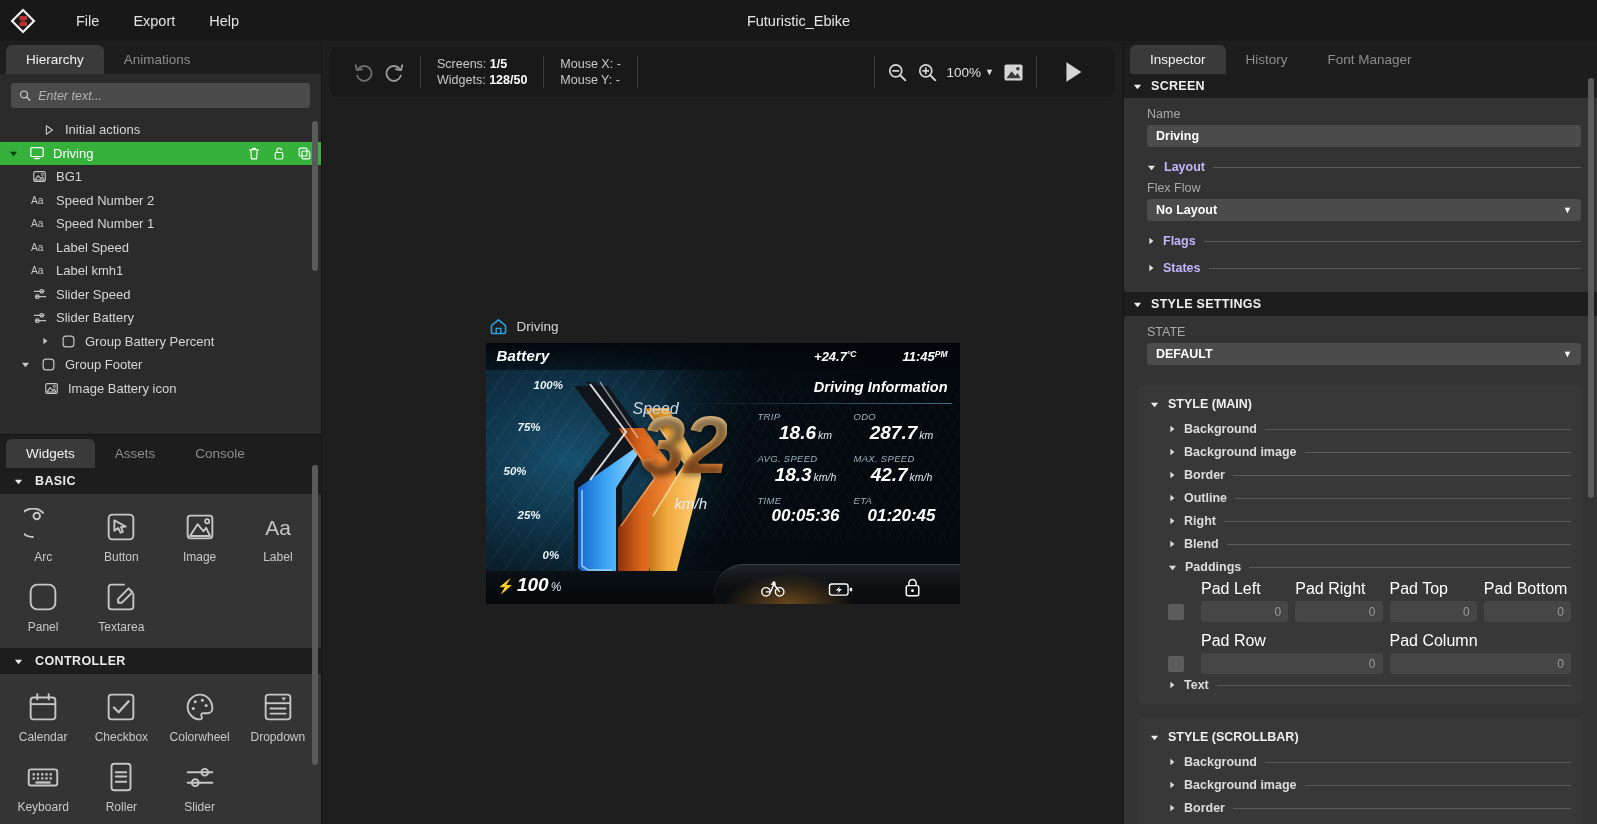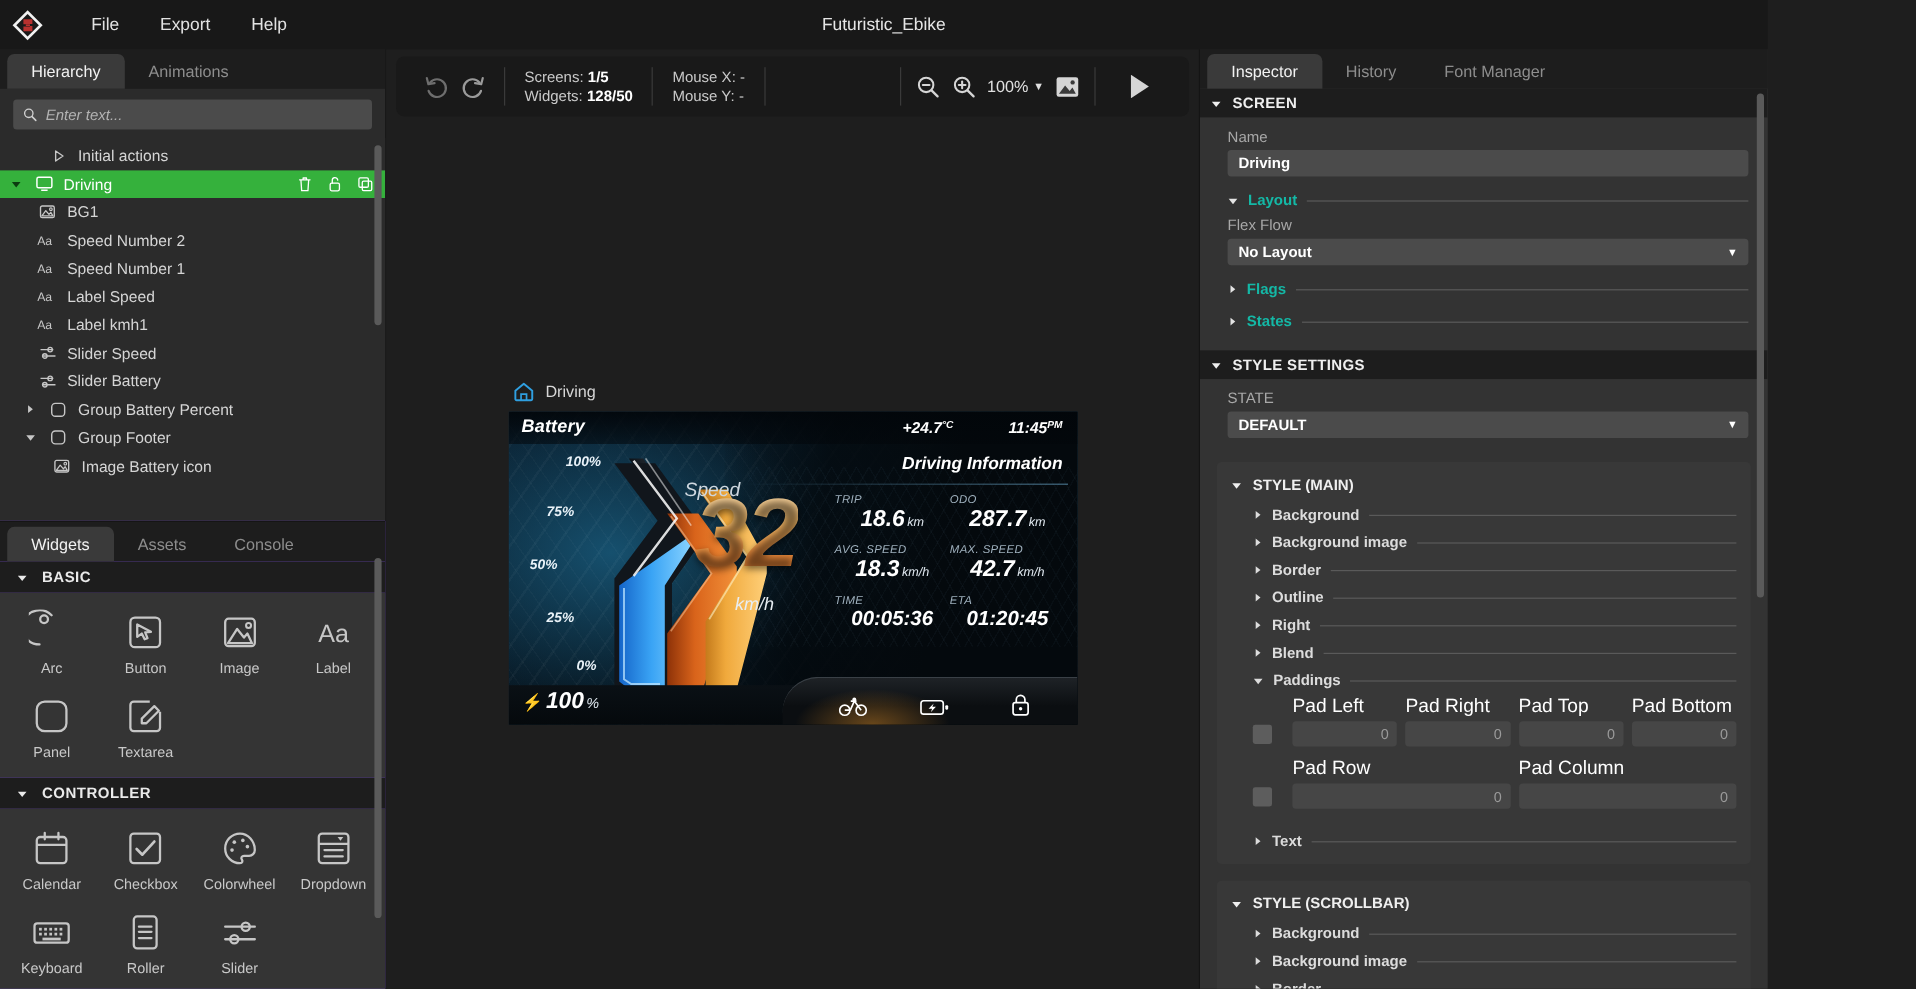--- a/index.html
+++ b/index.html
@@ -4,21 +4,21 @@
 <style>
   * { margin:0; padding:0; box-sizing:border-box; }
   html,body { width:1597px; height:824px; overflow:hidden; }
   body {
     background:#1e1e1e;
     font-family:"Liberation Sans", sans-serif;
     color:#d8d8d8;
     font-size:13px;
     -webkit-font-smoothing:antialiased;
   }
-  .app { width:1473px; height:824px; display:flex; flex-direction:column; }
+  .app { width:1597px; height:824px; display:flex; flex-direction:column; }
 
   
   .titlebar {
     height:41px; background:#181818; display:flex; align-items:center;
     position:relative; flex:0 0 41px;
   }
   .logo { width:46px; display:flex; align-items:center; justify-content:center; }
   .menu { display:flex; align-items:center; gap:30px; margin-left:28px; }
   .menu-item { font-size:14.5px; color:#e2e2e2; cursor:pointer; padding:3px 2px; }
   .win-title {
@@ -204,21 +204,21 @@
   .field {
     height:22px; background:#4b4b4b; border-radius:3px; display:flex; align-items:center;
     padding:0 9px; font-size:12.5px; font-weight:bold; color:#fff;
   }
   .select {
     height:22px; background:#4b4b4b; border-radius:3px; display:flex; align-items:center;
     justify-content:space-between; padding:0 9px; font-size:12.5px; font-weight:bold; color:#fff;
     cursor:pointer;
   }
   .sub { display:flex; align-items:center; gap:8px; margin:13px 0 7px 0; cursor:pointer; }
-  .sub .t { font-size:12.5px; font-weight:bold; color:#14b8a6; white-space:nowrap; }
+  .sub .t { font-size:12.5px; font-weight:bold; color:#c4b5fd; white-space:nowrap; }
   .sub .line { flex:1; height:1px; background:#5a5a5a; }
   .style-box { background:#383838; border-radius:4px; margin:10px 14px 0 14px; padding:4px 0 12px 0; }
   .style-title { display:flex; align-items:center; gap:9px; padding:8px 0 2px 12px;
                  font-size:12.5px; font-weight:bold; color:#efefef; cursor:pointer; }
   .prop { display:flex; align-items:center; gap:8px; margin:9px 12px 0 30px; cursor:pointer; }
   .prop .t { font-size:12.5px; font-weight:bold; color:#dcdcdc; white-space:nowrap; }
   .prop .line { flex:1; height:1px; background:#5a5a5a; }
   .pads { margin:6px 12px 0 30px; }
   .pad-labels { display:grid; grid-template-columns:26px repeat(4,1fr); gap:7px; margin-top:4px; }
   .pad-row { display:grid; grid-template-columns:26px repeat(4,1fr); gap:7px; align-items:center; margin-top:3px; }
@@ -380,21 +380,21 @@
               <svg width="16" height="16" viewBox="0 0 18 18">
                 <line x1="2" y1="6" x2="14" y2="6" stroke="#c6c6c6" stroke-width="1.3"></line>
                 <circle cx="11" cy="6" r="2.1" fill="none" stroke="#c6c6c6" stroke-width="1.3"></circle>
                 <line x1="4" y1="12" x2="16" y2="12" stroke="#c6c6c6" stroke-width="1.3"></line>
                 <circle cx="6" cy="12" r="2.1" fill="none" stroke="#c6c6c6" stroke-width="1.3"></circle>
               </svg>
             </div>
             <span>Slider Battery</span>
           </div>
 
-          <div class="trow" style="padding-left:18px;">
+          <div class="trow" style="padding-left:18px;margin-left:20px;">
             <div class="tw">
               <svg width="8" height="8" viewBox="0 0 10 10">
                   <path d="M3 1 L8 5 L3 9 Z" fill="#c6c6c6"></path>
                 </svg>
             </div>
             <div class="ico">
               <svg width="15" height="15" viewBox="0 0 17 17">
                   <rect x="2.4" y="2.4" width="12.2" height="12.2" rx="3.4" fill="none" stroke="#c6c6c6" stroke-width="1.35"></rect>
                 </svg>
             </div>
@@ -929,21 +929,21 @@
                 <span class="pl">Pad Row</span>
                 <span class="pl">Pad Column</span>
               </div>
               <div class="pad-row2">
                 <span class="chk"></span>
                 <span class="numf">0</span>
                 <span class="numf">0</span>
               </div>
             </div>
 
-            <div class="prop" style="margin-top:20px;">
+            <div class="prop" style="margin-top:4px;">
               <svg width="8" height="8" viewBox="0 0 10 10">
                   <path d="M3 1 L8 5 L3 9 Z" fill="#dcdcdc"></path>
                 </svg>
               <span class="t">Text</span>
               <span class="line"></span>
             </div>
           </div>
 
           <div class="style-box" style="margin-top:14px;">
             <div class="style-title">

